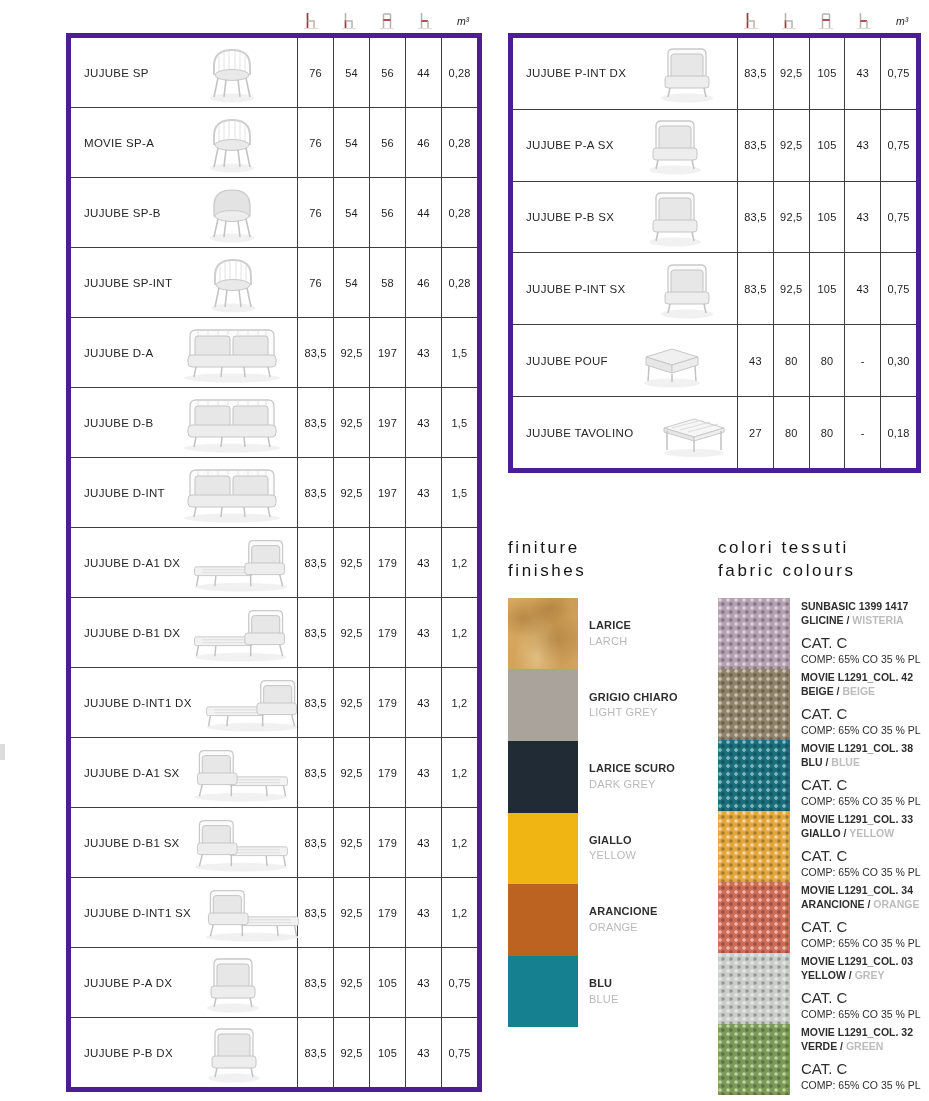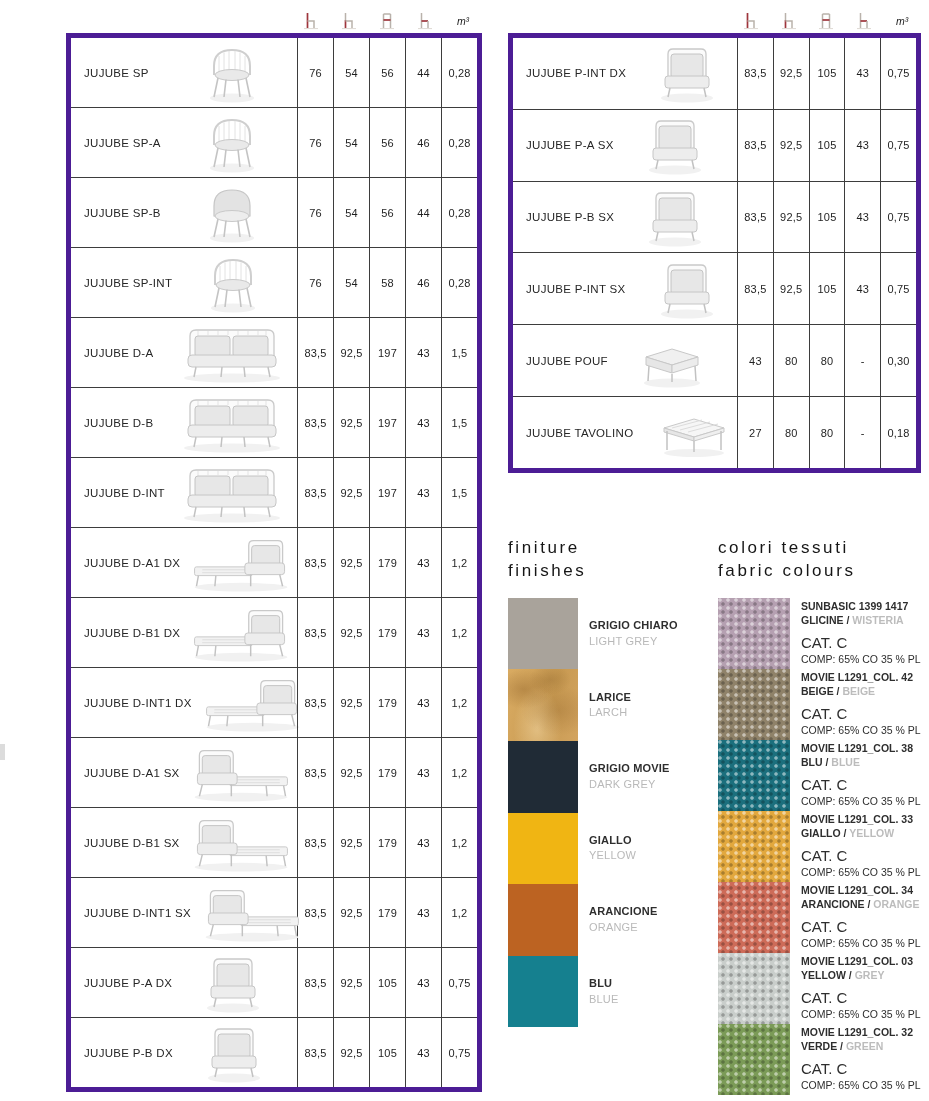--- a/index.html
+++ b/index.html
@@ -112,21 +112,21 @@
           </span>
     </div>
   <div class="cell num">76</div>
         <div class="cell num">54</div>
         <div class="cell num">56</div>
         <div class="cell num">44</div>
         <div class="cell num">0,28</div>
       </div>
       <div class="t-row">
     <div class="cell name-cell">
-      <span class="p-name">JUJUBE SP-A</span>
+      <span class="p-name">MOVIE SP-A</span>
       <span class="p-img">
             <svg width="64" height="62" viewBox="0 0 64 62">
               <ellipse cx="32" cy="56" rx="22" ry="4.5" fill="#f1f1f1"></ellipse>
               <path d="M14 33 V24 q0 -16 18 -16 q18 0 18 16 v9" fill="none" stroke="#cfcfcf" stroke-width="2"></path>
               <path d="M19 14 V30 M24 10.5 V31 M29 9 V32 M35 9 V32 M40 10.5 V31 M45 14 V30" stroke="#e2e2e2" stroke-width="1"></path>
               <ellipse cx="32" cy="33" rx="17" ry="5.5" fill="#e9e9e9" stroke="#c9c9c9" stroke-width="1"></ellipse>
               <path d="M18 36 L14 55 M46 36 L50 55 M26 37.5 L24 55 M38 37.5 L40 55" fill="none" stroke="#c4c4c4" stroke-width="1.6"></path>
             </svg>
           </span>
     </div>
@@ -556,37 +556,37 @@
     </div>
 </div>
 
 <div class="abs" style="left:508px; top:537px; width:205px;">
   <div class="section-title">
     <div>finiture</div>
     <div>finishes</div>
   </div>
   <div id="finish-list" style="margin-top:15px;">
       <div class="finish-item">
+    <div class="finish-swatch wood"></div>
+    <div class="finish-labels">
+      <div class="lab-it">LARICE</div>
+      <div class="lab-en">LARCH</div>
+    </div>
+  </div>
+      <div class="finish-item">
     <div class="finish-swatch" style="background: rgb(169, 163, 155);"></div>
     <div class="finish-labels">
       <div class="lab-it">GRIGIO CHIARO</div>
       <div class="lab-en">LIGHT GREY</div>
     </div>
   </div>
       <div class="finish-item">
-    <div class="finish-swatch wood"></div>
-    <div class="finish-labels">
-      <div class="lab-it">LARICE</div>
-      <div class="lab-en">LARCH</div>
-    </div>
-  </div>
-      <div class="finish-item">
     <div class="finish-swatch" style="background: rgb(32, 43, 54);"></div>
     <div class="finish-labels">
-      <div class="lab-it">GRIGIO MOVIE</div>
+      <div class="lab-it">LARICE SCURO</div>
       <div class="lab-en">DARK GREY</div>
     </div>
   </div>
       <div class="finish-item">
     <div class="finish-swatch" style="background: rgb(240, 181, 19);"></div>
     <div class="finish-labels">
       <div class="lab-it">GIALLO</div>
       <div class="lab-en">YELLOW</div>
     </div>
   </div>

